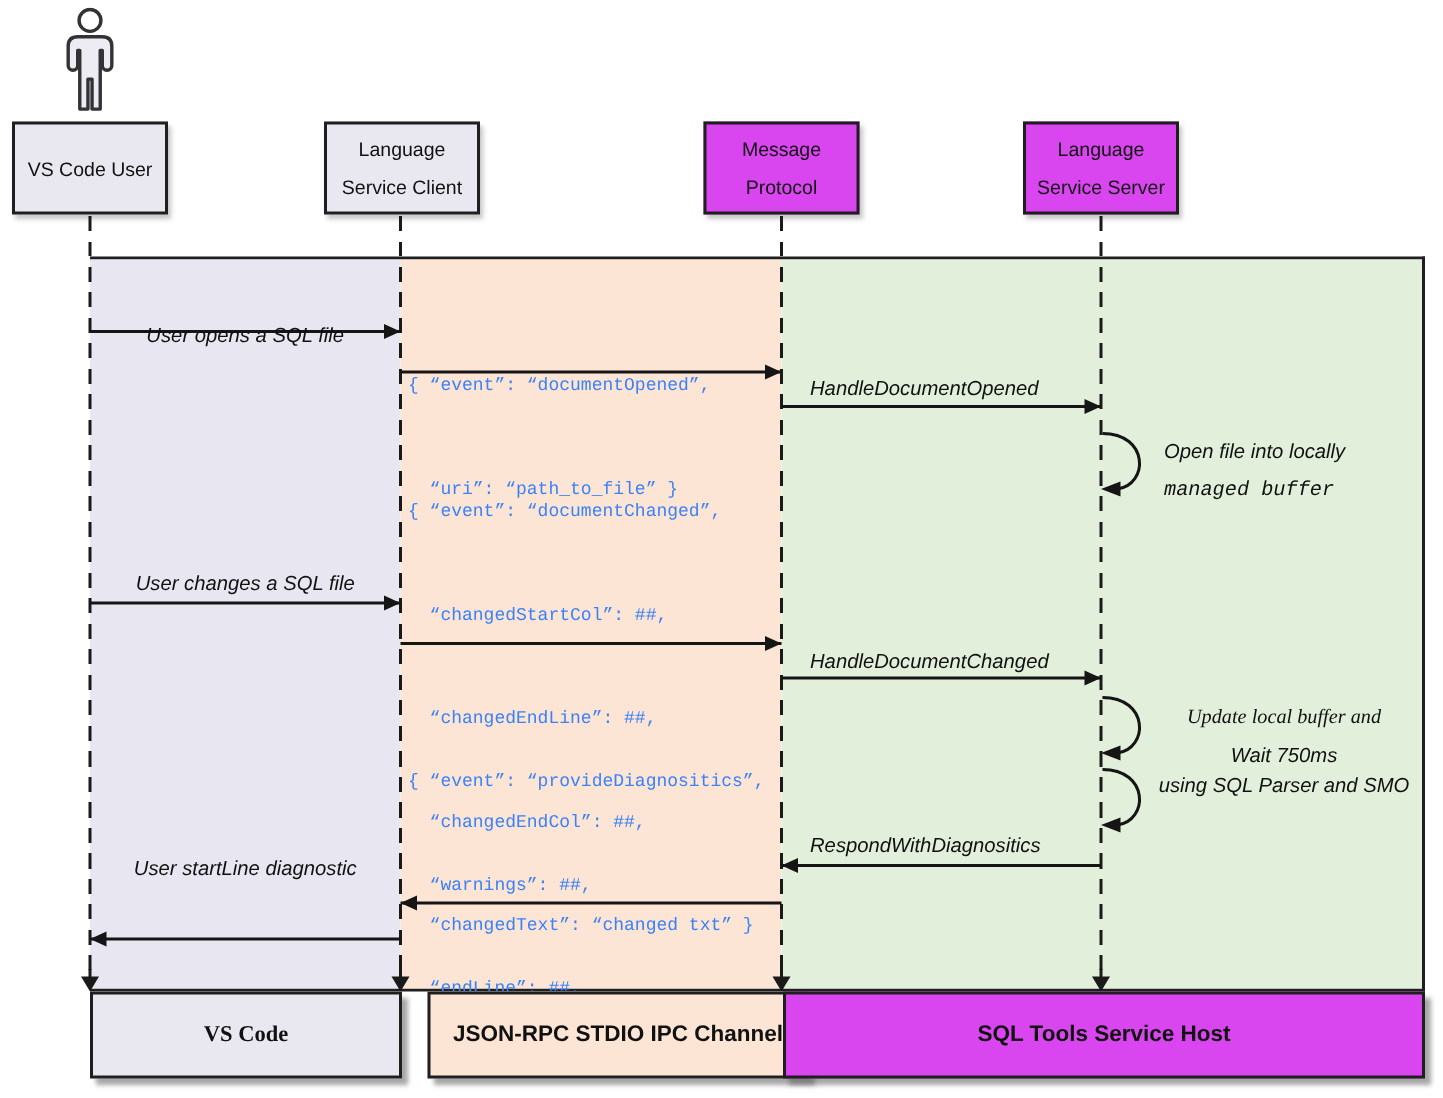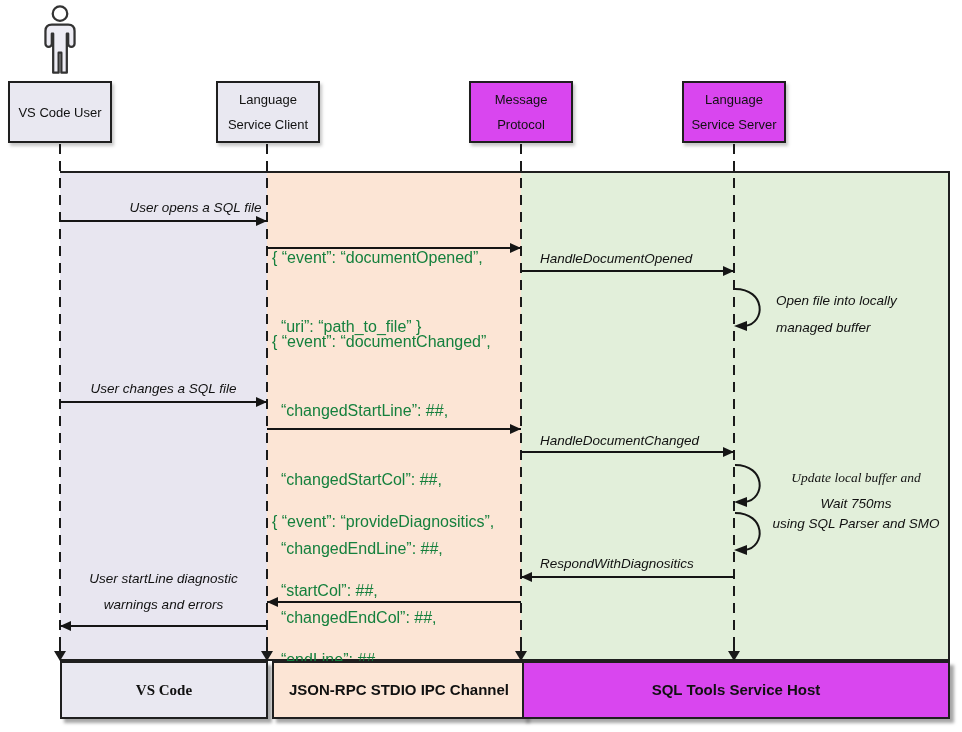--- a/index.html
+++ b/index.html
@@ -44,22 +44,22 @@
   }
   .arrow.left::before{
     content:"";position:absolute;left:0;top:-6px;width:0;height:0;
     border-right:11px solid #151515;border-top:5px solid transparent;border-bottom:5px solid transparent;
   }
   
   .lbl{position:absolute;font-style:italic;font-size:13.5px;white-space:nowrap;}
   .lane1-lbl{left:60px;width:207px;text-align:center;}
   .note-c{left:756px;width:200px;text-align:center;}
   .mono{
-    position:absolute;left:272px;font-family:Liberation Sans, sans-serif;
-    font-size:16px;line-height:23px;white-space:pre;color:#15803d;
+    position:absolute;left:272px;font-family:Liberation Mono, monospace;
+    font-size:12px;line-height:23px;white-space:pre;color:#3b82f6;
   }
   
   .loop{position:absolute;overflow:visible;}
   
   .fbox{
     position:absolute;top:661px;height:58px;box-sizing:border-box;
     border:2px solid #1f1f1f;text-align:center;font-weight:bold;font-size:15px;
     line-height:54px;box-shadow:4px 4px 3px rgba(95,95,95,.55);
   }
 </style>
@@ -112,70 +112,68 @@
   <div class="arrow right" style="left:60px;top:220px;width:207px;"></div>
   <div class="arrow right" style="left:267px;top:247px;width:254px;"></div>
   <div class="arrow right" style="left:521px;top:270px;width:213px;"></div>
   <div class="arrow right" style="left:60px;top:401px;width:207px;"></div>
   <div class="arrow right" style="left:267px;top:428px;width:254px;"></div>
   <div class="arrow right" style="left:521px;top:451px;width:213px;"></div>
   <div class="arrow left" style="left:521px;top:576px;width:213px;"></div>
   <div class="arrow left" style="left:267px;top:601px;width:254px;"></div>
   <div class="arrow left" style="left:60px;top:625px;width:207px;"></div>
 
-  <div class="lbl lane1-lbl" style="top:200px;margin-left:32px;">User opens a SQL file</div>
+  <div class="lbl lane1-lbl" style="top:216px;">User opens a SQL file</div>
   <div class="lbl lane1-lbl" style="top:381px;">User changes a SQL file</div>
   <div class="lbl lane1-lbl" style="top:571px;">User startLine diagnostic</div>
-  <div class="lbl lane1-lbl" style="top:597px;">warnings and errors</div>
   <div class="lbl" style="left:540px;top:251px;">HandleDocumentOpened</div>
   <div class="lbl" style="left:540px;top:433px;">HandleDocumentChanged</div>
   <div class="lbl" style="left:540px;top:556px;">RespondWithDiagnositics</div>
 
   <svg class="loop" style="left:734px;top:287px;" width="40" height="46" viewBox="0 0 40 46">
     <path d="M1,2 C32,2 32,36 11,39" fill="none" stroke="#151515" stroke-width="2"></path>
     <polygon points="0,39 13,34 13,44" fill="#151515"></polygon>
   </svg>
   <svg class="loop" style="left:734px;top:463px;" width="40" height="46" viewBox="0 0 40 46">
     <path d="M1,2 C32,2 32,36 11,39" fill="none" stroke="#151515" stroke-width="2"></path>
     <polygon points="0,39 13,34 13,44" fill="#151515"></polygon>
   </svg>
   <svg class="loop" style="left:734px;top:511px;" width="40" height="46" viewBox="0 0 40 46">
     <path d="M1,2 C32,2 32,36 11,39" fill="none" stroke="#151515" stroke-width="2"></path>
     <polygon points="0,39 13,34 13,44" fill="#151515"></polygon>
   </svg>
 
   <div class="lbl" style="left:776px;top:293px;">Open file into locally</div>
-  <div class="lbl" style="left:776px;top:320px;">managed buffer</div>
+  <div class="lbl" style="left:776px;top:320px;font-family:Liberation Mono, monospace;">managed buffer</div>
   <div class="lbl note-c" style="top:470px;font-family:Liberation Serif, serif;">Update local buffer and</div>
   <div class="lbl note-c" style="top:496px;">Wait 750ms</div>
   <div class="lbl note-c" style="top:516px;">using SQL Parser and SMO</div>
 
   <div class="mono" style="top:200px;">
     <div>{ “event”: “documentOpened”,</div>
     <div>  “uri”: “path_to_file” }</div>
   </div>
   <div class="mono" style="top:284px;">
     <div>{ “event”: “documentChanged”,</div>
-    <div>  “changedStartLine”: ##,</div>
     <div>  “changedStartCol”: ##,</div>
     <div>  “changedEndLine”: ##,</div>
     <div>  “changedEndCol”: ##,</div>
     <div>  “changedText”: “changed txt” }</div>
   </div>
   <div class="mono" style="top:464px;">
     <div>{ “event”: “provideDiagnositics”,</div>
-    <div>  “startCol”: ##,</div>
+    <div>  “warnings”: ##,</div>
     <div>  “endLine”: ##,</div>
     
     
   </div>
 
   <div class="fbox fill-lav" style="left:60px;width:208px;font-family:Liberation Serif, serif;">
     <span>VS Code</span>
   </div>
-  <div class="fbox fill-pch" style="left:272px;width:254px;">
+  <div class="fbox fill-pch" style="left:285px;width:254px;">
     <span>JSON-RPC STDIO IPC Channel</span>
   </div>
   <div class="fbox fill-grn" style="left:522px;width:428px;">
     <span>SQL Tools Service Host</span>
   </div>
 
 </div>
 
 </body></html>

